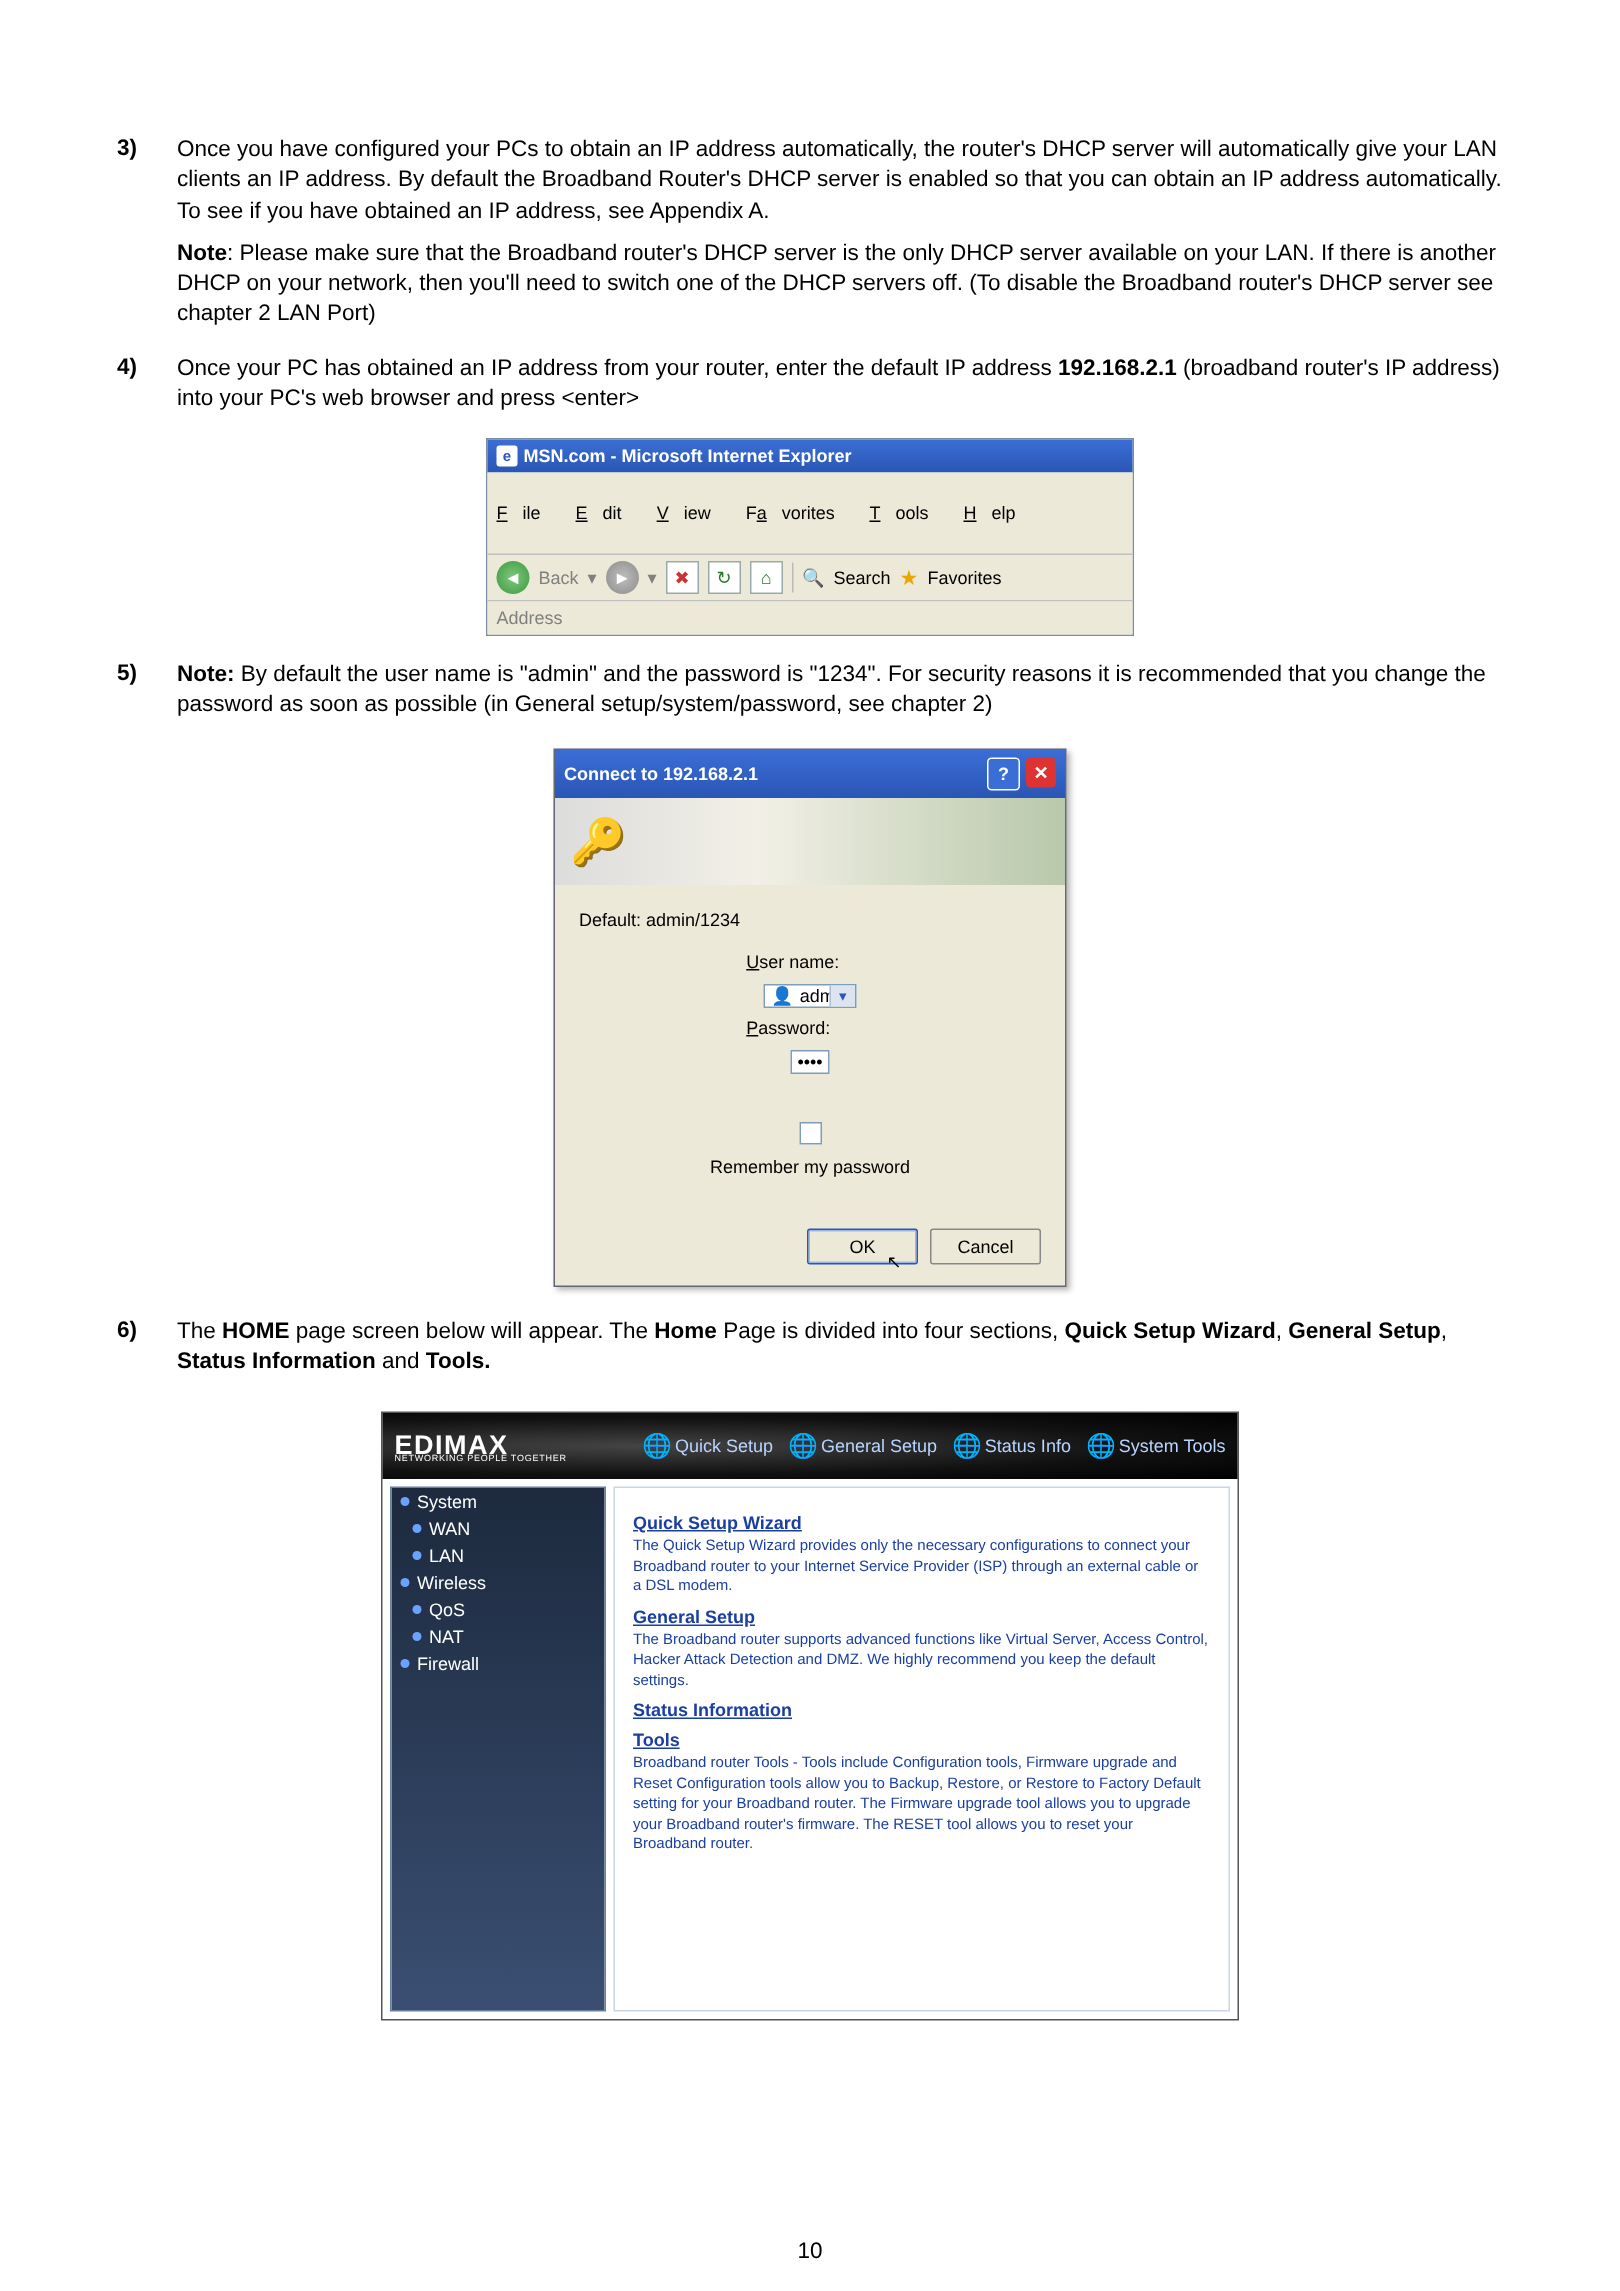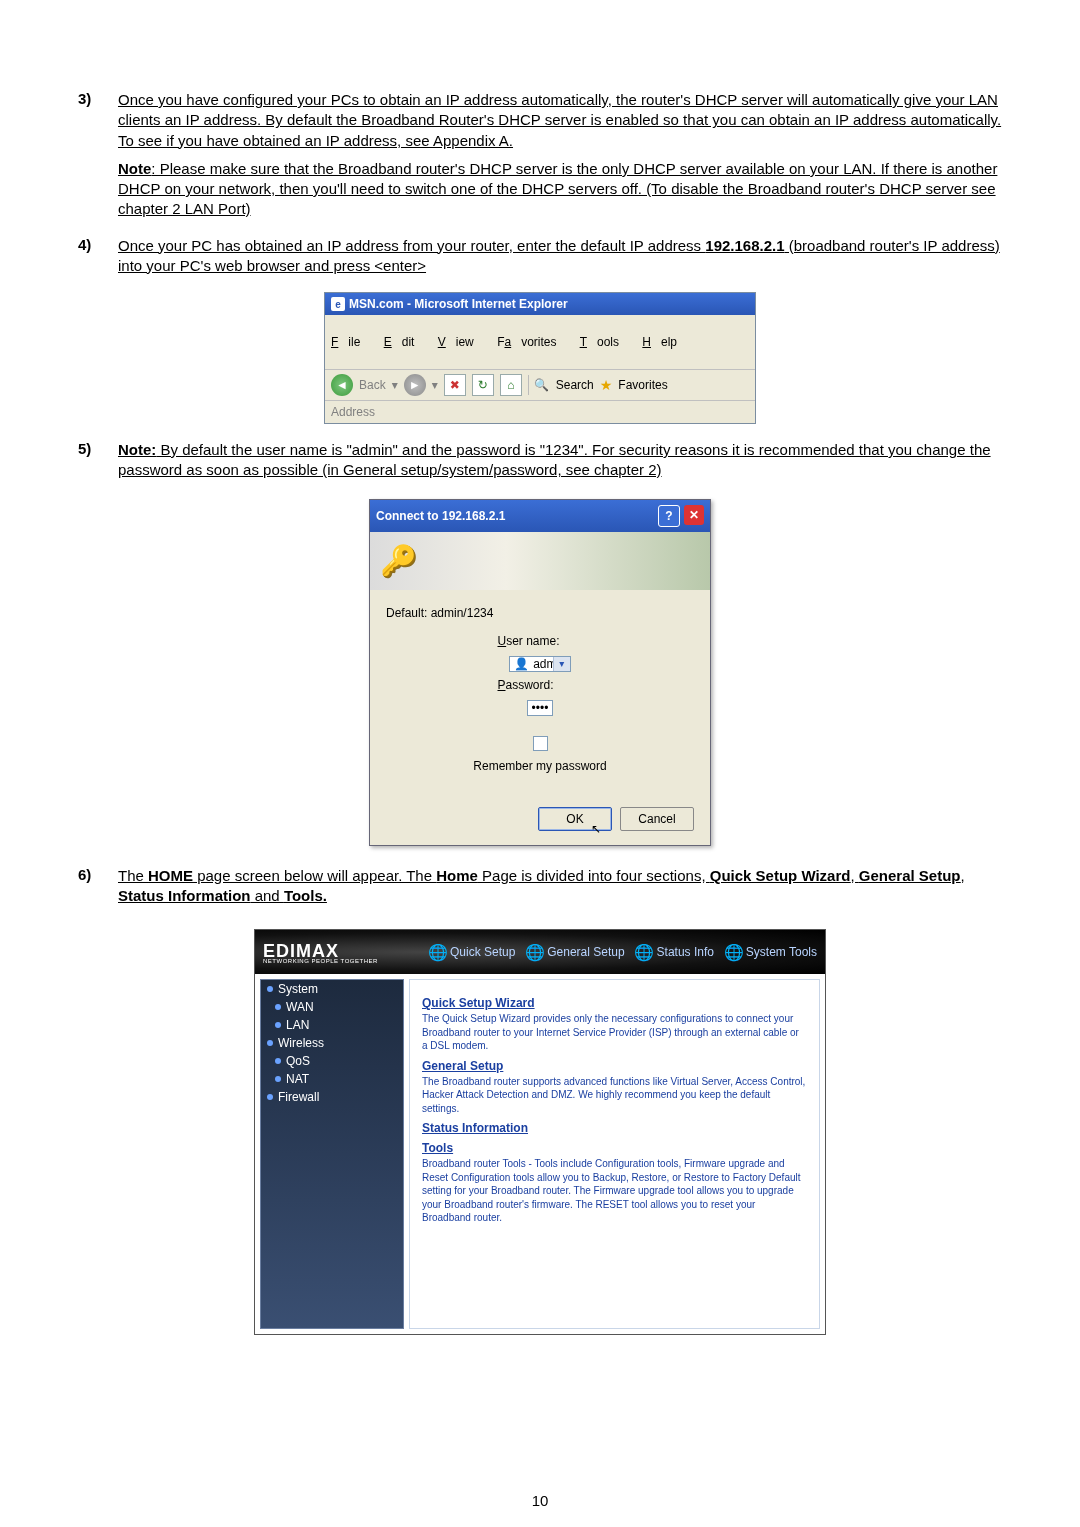--- a/index.html
+++ b/index.html
@@ -23,21 +23,21 @@
     width: 40px;
     flex: 0 0 40px;
     font-weight: bold;
     font-size: 15px;
   }
   .txt-col {
     flex: 1;
     font-size: 15px;
     line-height: 1.35;
   }
-  .txt-col p { margin: 0 0 8px 0; text-decoration: underline; }
+  .txt-col p { margin: 0 0 8px 0; }
   b { font-weight: bold; }
 
   
   .ie-wrap { display: flex; justify-content: center; margin: 8px 0 16px; }
   .ie-box {
     width: 430px;
     border: 1px solid #7b8da0;
     background: #fff;
     font-size: 12px;
   }
@@ -280,21 +280,21 @@
             <span>admin</span>
             <span class="dd">▾</span>
           </div>
         </div>
         <div class="dlg-row">
           <span class="dlg-lbl"><span class="ul">P</span>assword:</span>
           <div class="dlg-input">
             <span>••••</span>
           </div>
         </div>
-        <div class="dlg-row" style="margin-top:12px;justify-content:center;">
+        <div class="dlg-row" style="margin-top:24px;justify-content:center;">
           <span class="dlg-lbl"></span>
           <span class="chk"></span>
           <span><span class="ul">R</span>emember my password</span>
         </div>
       </div>
       <div class="dlg-btns">
         <div class="btn default">
           <span>OK</span>
           <span class="cursor">↖</span>
         </div>

